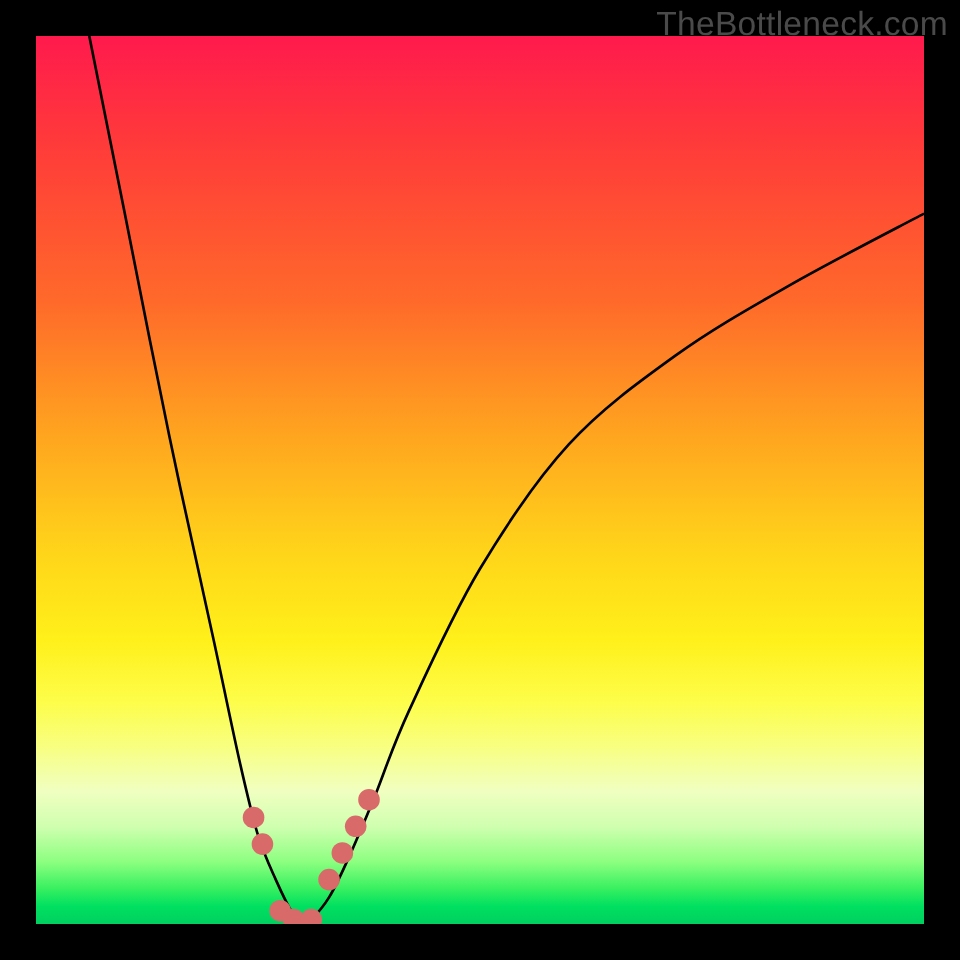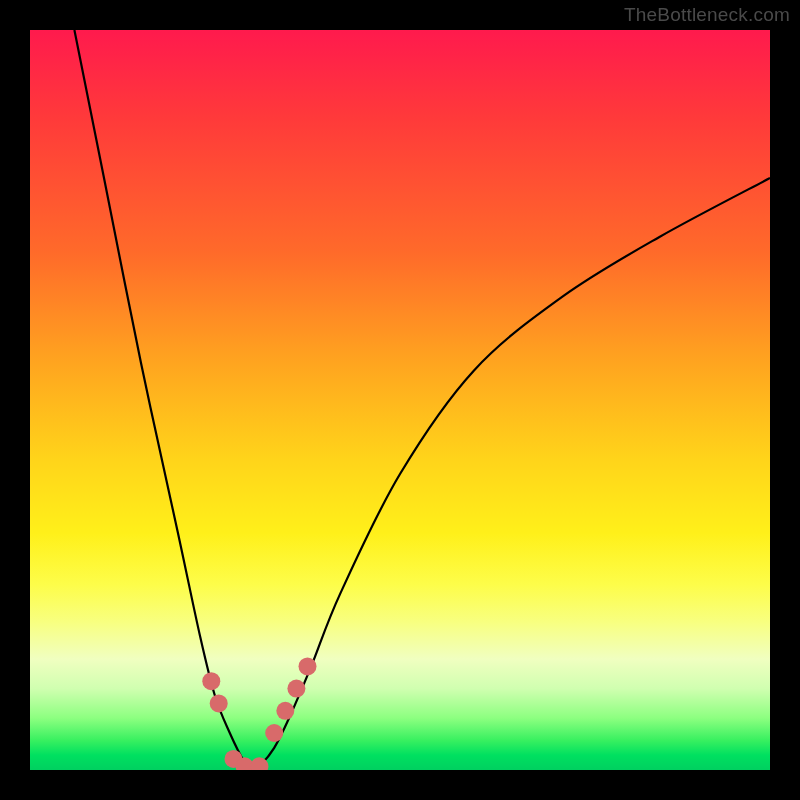--- a/index.html
+++ b/index.html
@@ -48,21 +48,21 @@
   }
   svg.curve {
     position: absolute;
     inset: 0;
   }
   .watermark {
     position: absolute;
     top: 4px;
     right: 10px;
     color: #4a4a4a;
-    font-size: 19px;
+    font-size: 28px;
     font-weight: 500;
     letter-spacing: 0.2px;
     pointer-events: none;
   }
 </style>
 </head>
 <body>
 
 <div class="frame">
 

